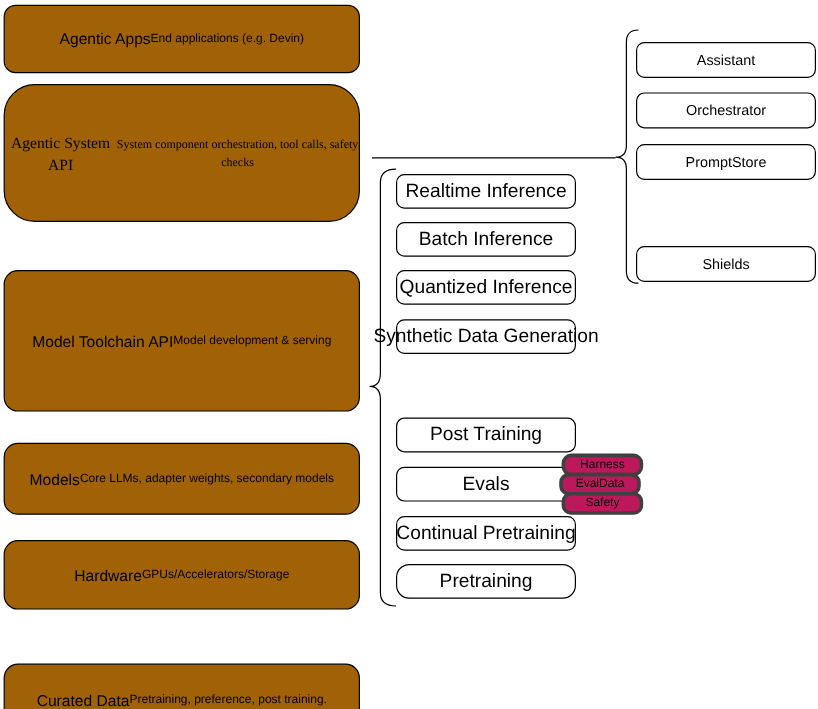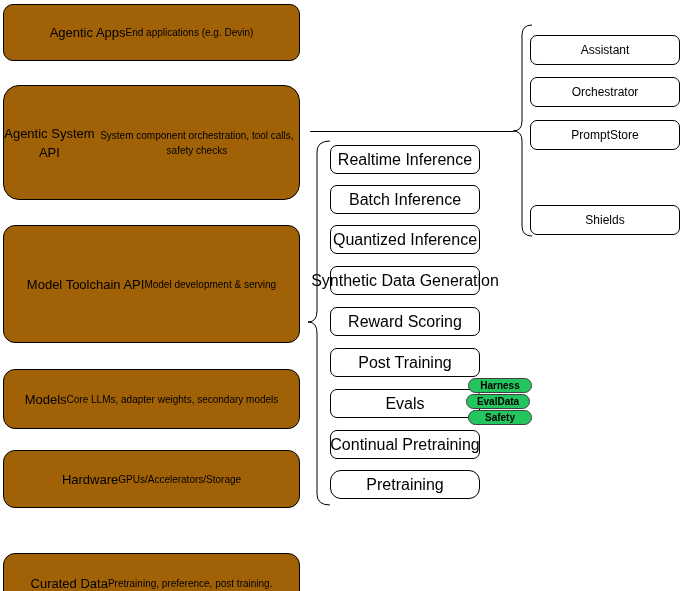--- a/index.html
+++ b/index.html
@@ -31,21 +31,21 @@
     display: flex;
     flex-direction: row;
     align-items: center;
     justify-content: center;
     text-align: center;
     z-index: 2;
   }
   .lb .title { font-size: 13px; line-height: 19px; }
   .lb .subtitle { font-size: 10px; line-height: 15px; }
   .lb-0 { top: 4px;   height: 55px;  border-radius: 10px; }
-  .lb-1 { top: 85px;  height: 113px; border-radius: 16px; }
+  .lb-1 { top: 70px;  height: 113px; border-radius: 26px; font-family: Liberation Serif, serif; }
   .lb-2 { top: 225px; height: 116px; border-radius: 12px; }
   .lb-3 { top: 369px; height: 58px;  border-radius: 12px; }
   .lb-4 { top: 450px; height: 56px;  border-radius: 12px; }
   .lb-5 { top: 553px; height: 58px;  border-radius: 12px; }
 
   
   .mid {
     position: absolute;
     left: 330px;
     width: 148px;
@@ -90,30 +90,29 @@
   .rb-1 { top: 77px; }
   .rb-2 { top: 120px; }
   .rb-3 { top: 162px; }
   .rb-4 { top: 205px; }
 
   
   .pill {
     position: absolute;
     width: 62px;
     height: 13px;
-    background: #22c55e;
-    border: 1px solid #404040;
+    background: #be185d;
+    border: 3px solid #404040;
     border-radius: 8px;
     display: flex;
     align-items: center;
     justify-content: center;
     font-size: 10px;
     z-index: 3;
     white-space: nowrap;
-    font-weight: bold;
   }
   .pill-0 { left: 468px; top: 378px; }
   .pill-1 { left: 466px; top: 394px; }
   .pill-2 { left: 468px; top: 410px; }
 </style>
 </head>
 <body>
 
 <div class="canvas">
 
@@ -148,21 +147,20 @@
   </div>
   <div class="lb lb-5">
     <div class="title">Curated Data</div>
     <div class="subtitle">Pretraining, preference, post training.</div>
   </div>
 
   <div class="mid mid-0">Realtime Inference</div>
   <div class="mid mid-1">Batch Inference</div>
   <div class="mid mid-2">Quantized Inference</div>
   <div class="mid mid-3">Synthetic Data Generation</div>
-  <div class="mid mid-4">Reward Scoring</div>
   <div class="mid mid-5">Post Training</div>
   <div class="mid mid-6">Evals</div>
   <div class="mid mid-7">Continual Pretraining</div>
   <div class="mid mid-8">Pretraining</div>
 
   <div class="pill pill-0">Harness</div>
   <div class="pill pill-1">EvalData</div>
   <div class="pill pill-2">Safety</div>
 
   <div class="rb rb-0">Assistant</div>

